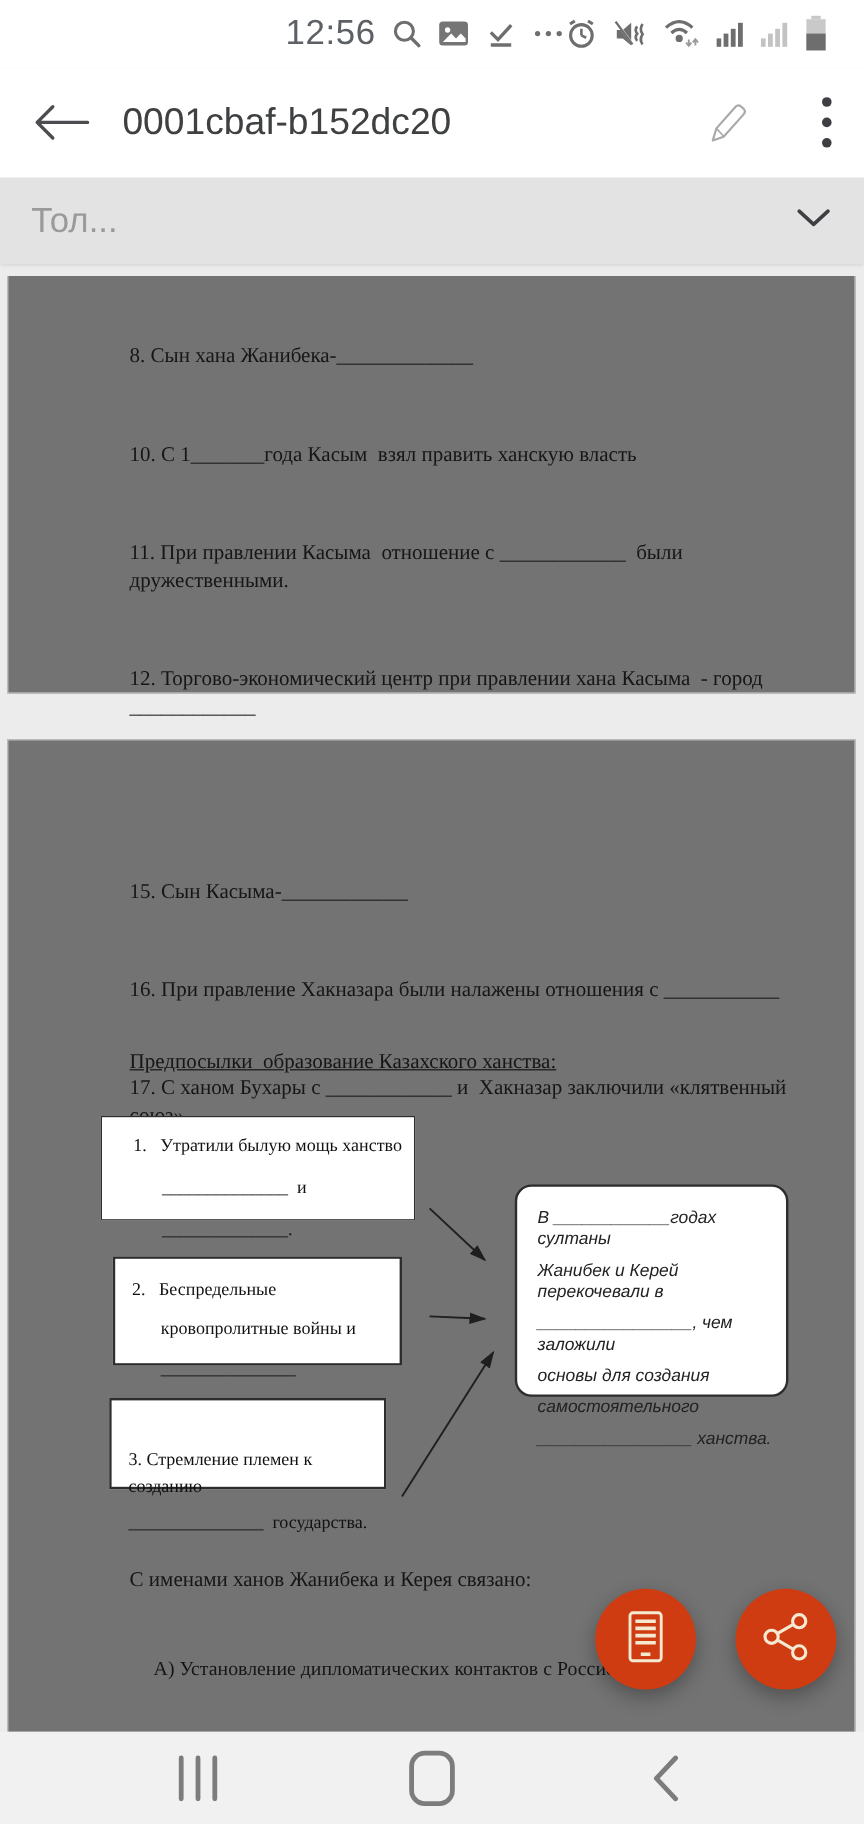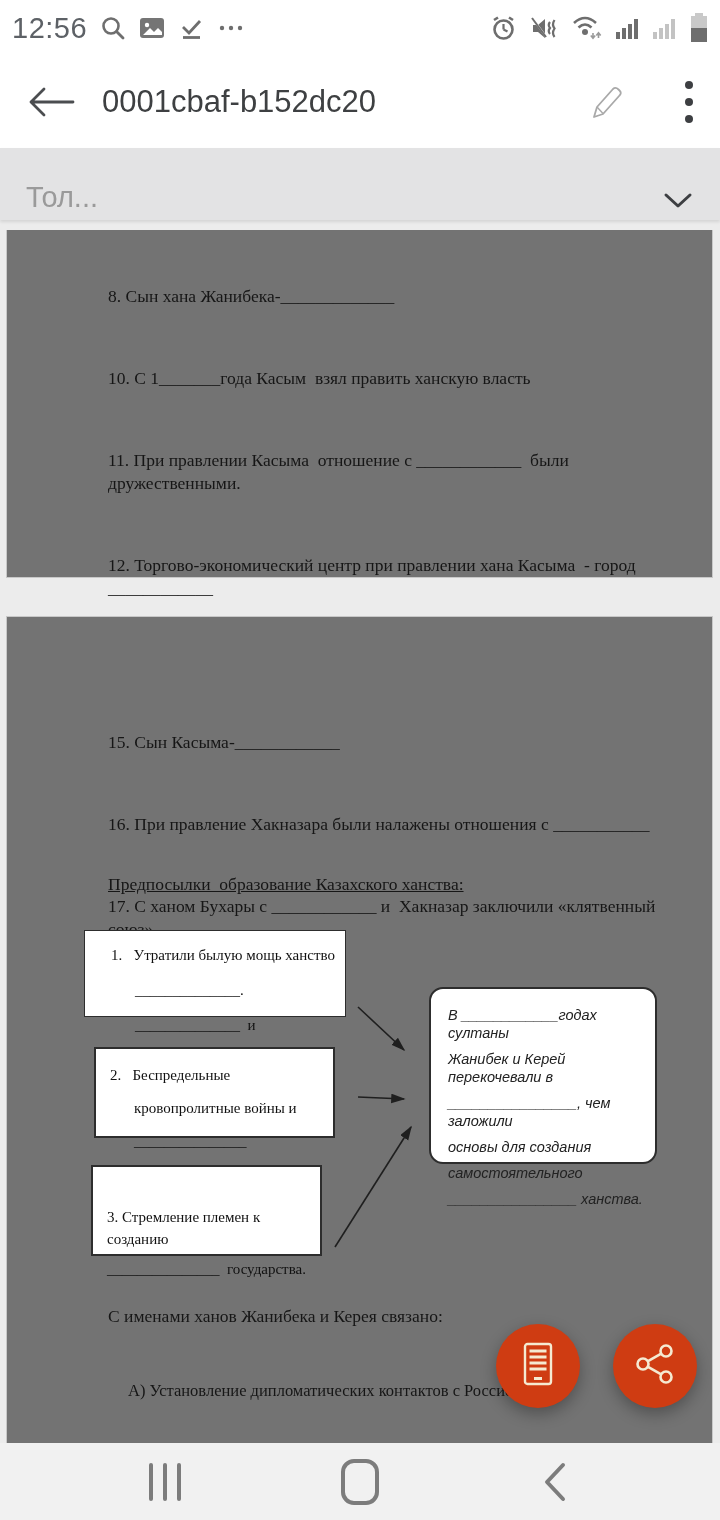--- a/index.html
+++ b/index.html
@@ -3,40 +3,40 @@
 <meta charset="utf-8">
 <style>
   html,body{margin:0;padding:0;}
   body{
     width:720px;height:1520px;position:relative;overflow:hidden;
     background:#ececec;font-family:"Liberation Sans",sans-serif;
   }
   
   .status-bar{
     position:absolute;top:0;left:0;width:720px;height:56px;background:#ffffff;
-    display:flex;align-items:center;justify-content:space-between;
-    padding:0 12px;box-sizing:border-box;color:#6e6e6e;
+    display:flex;align-items:center;justify-content:flex-end;
+    padding:0 31px;box-sizing:border-box;color:#6e6e6e;
   }
   .sb-group{display:flex;align-items:center;gap:13px;}
   .sb-time{font-size:29px;color:#5d6166;letter-spacing:.5px;}
   .sb-icon{display:flex;align-items:center;}
   
   .app-header{
     position:absolute;top:56px;left:0;width:720px;height:92px;background:#ffffff;
     display:flex;align-items:center;padding:0 26px;box-sizing:border-box;
   }
   .hdr-back{margin-right:26px;display:flex;align-items:center;}
   .hdr-title{flex:1;font-size:31px;color:#3e4042;white-space:nowrap;overflow:hidden;}
   .hdr-edit{margin-right:58px;display:flex;align-items:center;}
   .hdr-menu{display:flex;align-items:center;}
   
   .collapse-bar{
     position:absolute;top:148px;left:0;width:720px;height:72px;background:#e3e3e4;
-    display:flex;align-items:flex-end;justify-content:space-between;
-    padding:6px 26px;box-sizing:border-box;box-shadow:0 2px 3px rgba(0,0,0,.10);
+    display:flex;align-items:center;justify-content:space-between;
+    padding:16px 26px;box-sizing:border-box;box-shadow:0 2px 3px rgba(0,0,0,.10);
   }
   .collapse-label{font-size:29px;color:#9a9a9a;}
   
   .page{
     position:absolute;left:6px;width:707px;background:#737373;
     border:1px solid #c8c8c8;box-sizing:border-box;
   }
   .page-1{top:230px;height:348px;border-top:none;}
   .page-2{top:616px;height:851px;}
   .doc-text{font-family:"Liberation Serif",serif;font-size:17.5px;line-height:23px;
@@ -49,21 +49,21 @@
   
   .dbox{position:absolute;background:#fff;border:1px solid #2d2d2d;box-sizing:border-box;}
   .dbox p{margin:0 0 13px;}
   .dbox .doc-sm{font-family:"Liberation Serif",serif;font-size:15px;line-height:22px;
     color:#111;white-space:pre-wrap;}
   .box-1{left:77px;top:313px;width:262px;height:87px;padding:13px 8px 0 50px;}
   .box-1 .hang{text-indent:-26px;text-align:center;}
   .box-2{left:87px;top:430px;width:241px;height:91px;padding:15px 8px 0 38px;border-width:2px;}
   .box-2 .hang{text-indent:-24px;}
   .box-2 p{margin:0 0 11px;}
-  .box-3{left:84px;top:548px;width:231px;height:91px;padding:39px 8px 0 14px;border-width:2px;}
+  .box-3{left:84px;top:548px;width:231px;height:76px;padding:39px 8px 0 14px;border-width:2px;}
   .box-3 p{margin:0 0 8px;}
   .result-box{
     position:absolute;left:422px;top:370px;width:228px;height:177px;background:#fff;
     border:2px solid #2d2d2d;border-radius:14px;box-sizing:border-box;
     padding:17px 10px 0 17px;
     font-style:italic;
   }
   .result-box p{margin:0 0 8px;font-family:"Liberation Sans",sans-serif;font-size:14.5px;
     line-height:18px;color:#222;white-space:pre-wrap;}
   .arrow-layer{position:absolute;left:0;top:0;pointer-events:none;}
@@ -223,22 +223,22 @@
     <p>15. Сын Касыма-____________</p>
     <p>16. При правление Хакназара были налажены отношения с ___________</p>
     <p>17. С ханом Бухары с ____________ и  Хакназар заключили «клятвенный
 союз»</p>
   </div>
 
   <div class="doc-heading doc-text">Предпосылки  образование Казахского ханства:</div>
 
   <div class="dbox box-1">
     <p class="doc-sm hang">1.   Утратили былую мощь ханство</p>
+    <p class="doc-sm">______________  и</p>
     <p class="doc-sm">______________.</p>
-    <p class="doc-sm">______________  и</p>
   </div>
 
   <div class="dbox box-2">
     <p class="doc-sm hang">2.   Беспредельные</p>
     <p class="doc-sm">кровопролитные войны и</p>
     <p class="doc-sm">_______________</p>
     <p class="doc-sm">междоусобицы.</p>
   </div>
 
   <div class="dbox box-3">

